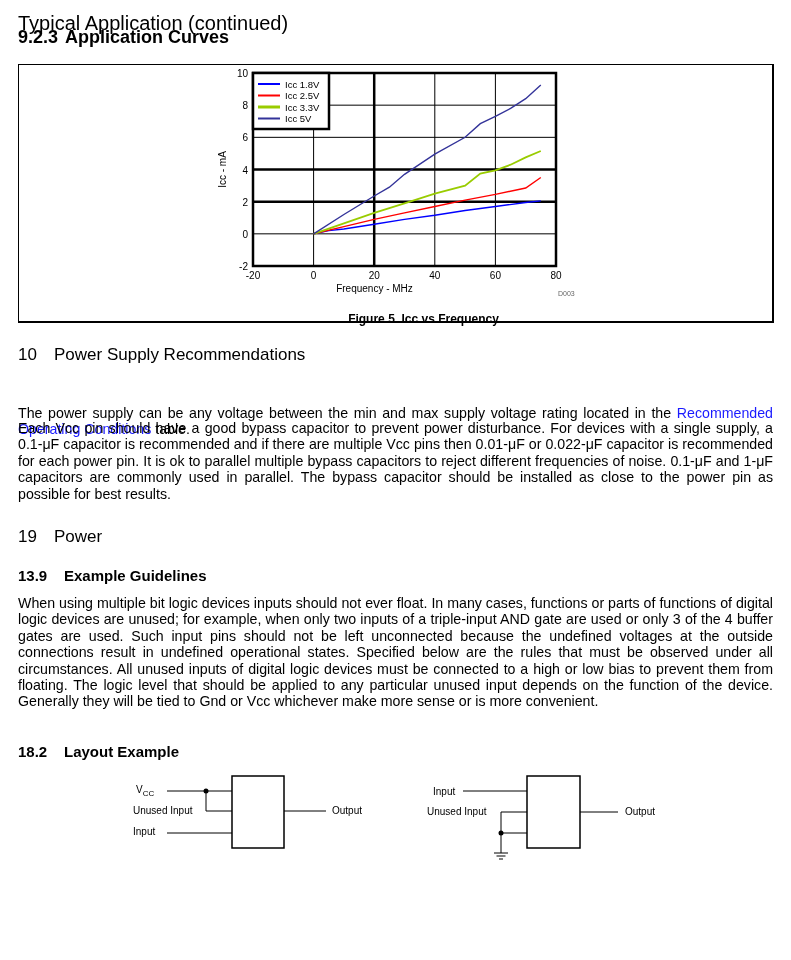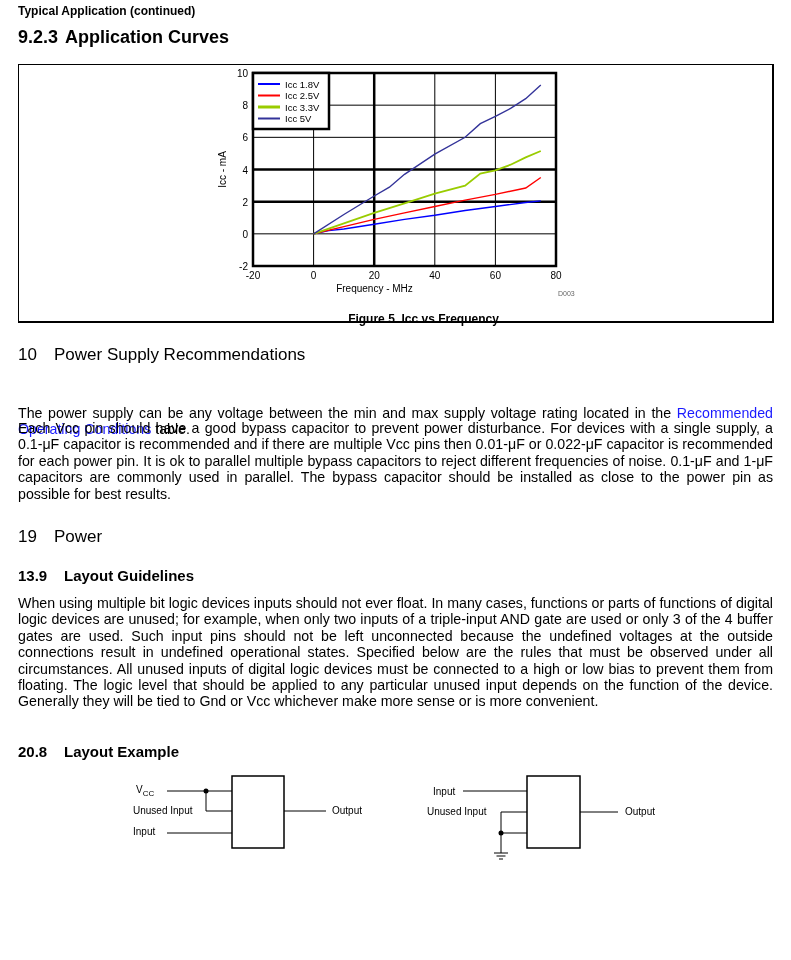--- a/index.html
+++ b/index.html
@@ -1,19 +1,19 @@
 <!DOCTYPE html>
 <html><head>
 <meta charset="utf-8">
 <style>
   html, body { margin: 0; padding: 0; background: #ffffff; }
   body { width: 791px; height: 960px; position: relative; overflow: hidden;
          font-family: "Liberation Sans", sans-serif; color: #000; }
   .abs { position: absolute; }
-  .h-top { left: 18px; top: 4px; font-size: 12px; font-weight: bold; }
+  .h-top { left: 18px; top: 12px; font-size: 20px; font-weight: normal; }
   .h-sub { left: 18px; top: 27px; font-size: 18px; font-weight: bold; }
   .h-sub .num { display: inline-block; width: 47px; }
   .fig-box { left: 18px; top: 64px; width: 756px; height: 259px; border: 1px solid #000; border-right-width: 2px; border-bottom-width: 2px; box-sizing: border-box; }
   svg.chart { position: absolute; left: 0; top: 0; }
   .caption { left: 0; width: 791px; top: 312px; text-align: center; font-size: 12px; font-weight: bold; margin-left: 28px; }
   .h1 { left: 18px; font-size: 17px; font-weight: normal; }
   .h1 .num { display: inline-block; width: 36px; }
   .h2 { left: 18px; font-size: 15px; font-weight: bold; }
   .h2 .num { display: inline-block; width: 46px; }
   .para { left: 18px; width: 755px; font-size: 14.2px; line-height: 16.4px; text-align: justify; }
@@ -82,25 +82,25 @@
 <div class="abs caption">Figure 5. Icc vs Frequency</div>
 
 <div class="abs h1" style="top:345px;"><span class="num">10</span><span>Power Supply Recommendations</span></div>
 
 <div class="abs para" style="top:378px;margin-top:27px;"><span>The power supply can be any voltage between the min and max supply voltage rating located in the </span><span class="link">Recommended Operating Conditions</span><span> table.</span></div>
 
 <div class="abs para" style="top:420px;">Each Vcc pin should have a good bypass capacitor to prevent power disturbance. For devices with a single supply, a 0.1-μF capacitor is recommended and if there are multiple Vcc pins then 0.01-μF or 0.022-μF capacitor is recommended for each power pin. It is ok to parallel multiple bypass capacitors to reject different frequencies of noise. 0.1-μF and 1-μF capacitors are commonly used in parallel. The bypass capacitor should be installed as close to the power pin as possible for best results.</div>
 
 <div class="abs h1" style="top:527px;"><span class="num">19</span><span>Power</span></div>
 
-<div class="abs h2" style="top:567px;"><span class="num">13.9</span><span>Layout Guidelines</span></div>
+<div class="abs h2" style="top:567px;"><span class="num">13.9</span><span>Example Guidelines</span></div>
 
 <div class="abs para" style="top:595px;">When using multiple bit logic devices inputs should not ever float. In many cases, functions or parts of functions of digital logic devices are unused; for example, when only two inputs of a triple-input AND gate are used or only 3 of the 4 buffer gates are used. Such input pins should not be left unconnected because the undefined voltages at the outside connections result in undefined operational states. Specified below are the rules that must be observed under all circumstances. All unused inputs of digital logic devices must be connected to a high or low bias to prevent them from floating. The logic level that should be applied to any particular unused input depends on the function of the device. Generally they will be tied to Gnd or Vcc whichever make more sense or is more convenient.</div>
 
-<div class="abs h2" style="top:743px;"><span class="num">20.8</span><span>Layout Example</span></div>
+<div class="abs h2" style="top:743px;"><span class="num">18.2</span><span>Layout Example</span></div>
 
 <svg class="diagram" style="left:120px; top:765px;" width="260" height="100">
   <text class="dtext" x="16" y="28"><tspan>V</tspan><tspan font-size="8" dy="3">CC</tspan></text>
   <text class="dtext" x="13" y="49">Unused Input</text>
   <text class="dtext" x="13" y="70">Input</text>
   <text class="dtext" x="212" y="49">Output</text>
   <rect x="112" y="11" width="52" height="72" fill="none" stroke="#000" stroke-width="1.5"></rect>
   <line x1="47" y1="26" x2="112" y2="26" stroke="#000"></line>
   <line x1="86" y1="26" x2="86" y2="46" stroke="#000"></line>
   <line x1="86" y1="46" x2="112" y2="46" stroke="#000"></line>

